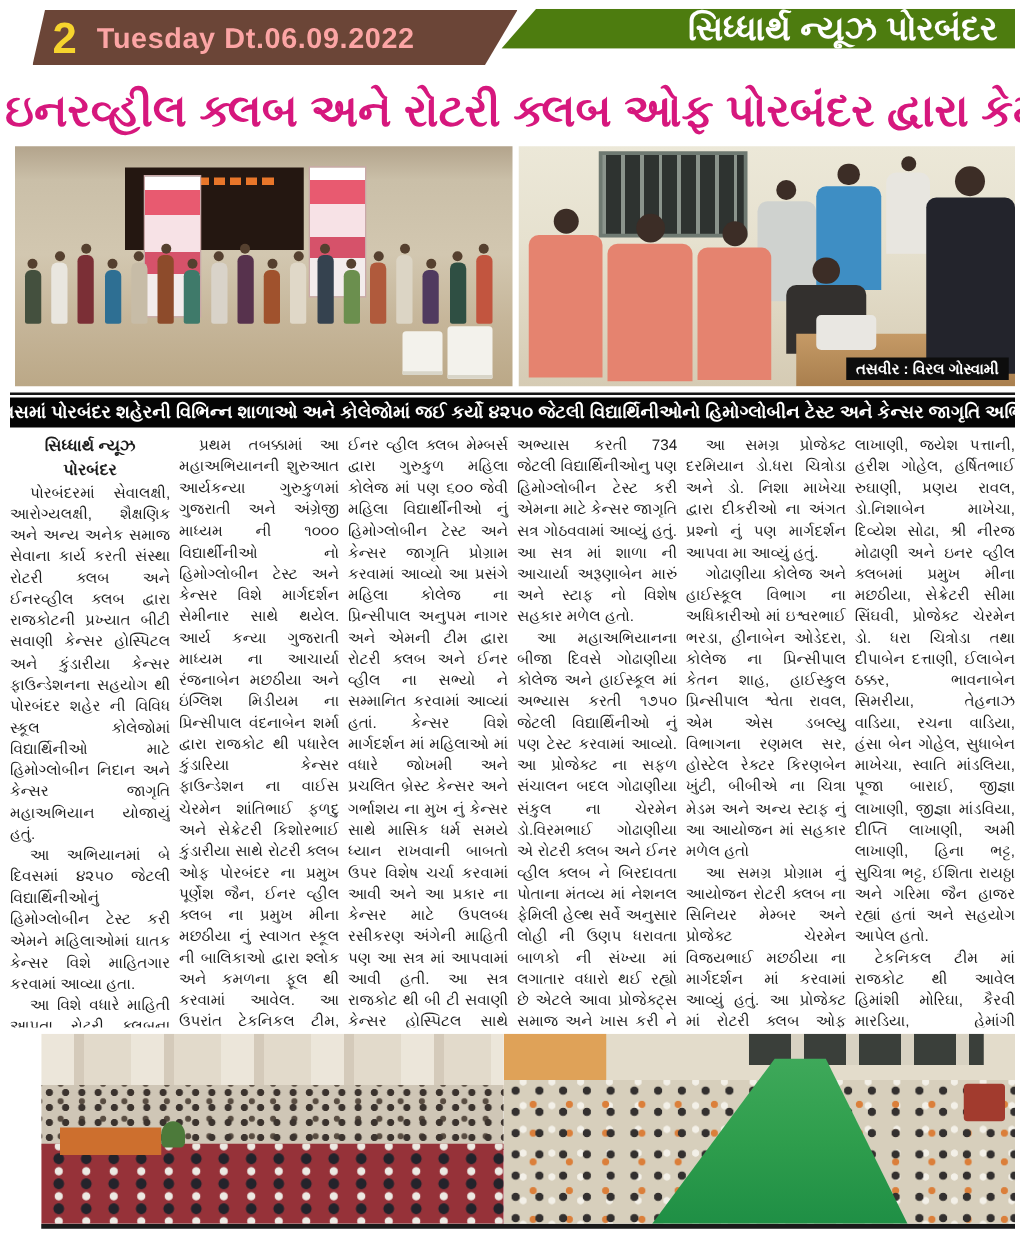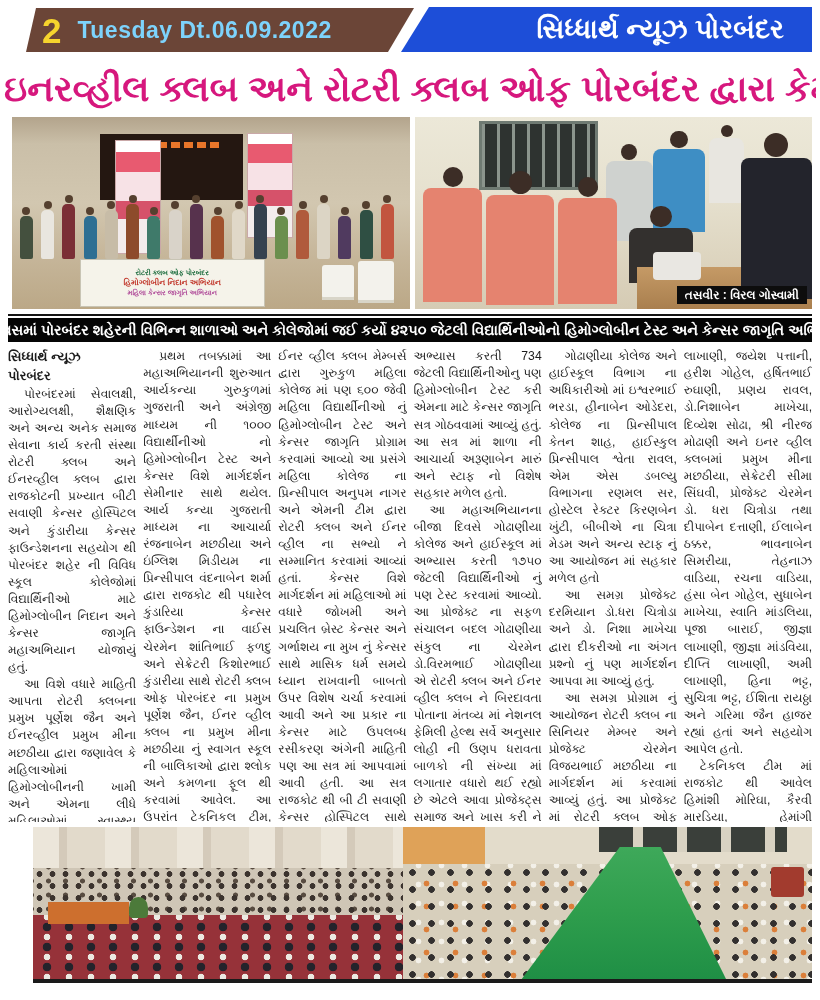--- a/index.html
+++ b/index.html
@@ -8,25 +8,25 @@
     font-family:"Liberation Sans","DejaVu Sans",sans-serif;
   }
   
   .masthead{position:relative;height:52px;margin-top:5px;}
   .mast-left{
     position:absolute;left:26px;top:3px;width:388px;height:44px;background:#6b4537;
     clip-path:polygon(10px 0,100% 0,calc(100% - 26px) 100%,0 100%);
     display:flex;align-items:center;gap:16px;padding-left:16px;box-sizing:border-box;
   }
   .page-num{font-size:35px;font-weight:bold;color:#f6d42d;line-height:1;}
-  .date-label{font-size:23px;font-weight:bold;color:#7dd3fc;letter-spacing:.5px;white-space:nowrap;}
+  .date-label{font-size:23px;font-weight:bold;color:#fca5a5;letter-spacing:.5px;white-space:nowrap;}
   .mast-right{
-    position:absolute;left:401px;top:2px;width:411px;height:45px;background:#1d4ed8;
+    position:absolute;left:401px;top:2px;width:411px;height:32px;background:#4d7c0f;
     clip-path:polygon(28px 0,100% 0,100% 100%,0 100%);
-    display:flex;align-items:center;justify-content:flex-end;padding-right:28px;box-sizing:border-box;
+    display:flex;align-items:center;justify-content:flex-end;padding-right:14px;box-sizing:border-box;
   }
   .mast-title{font-size:27px;font-weight:bold;color:#ffffff;white-space:nowrap;}
   
   .headline{
     margin:6px 4px 2px;text-align:center;color:#d6177d;font-weight:800;font-size:36px;
     line-height:1.45;white-space:nowrap;overflow:hidden;
   }
   
   .top-photos{display:flex;gap:5px;margin:2px 8px 0 12px;height:192px;}
   .photo{position:relative;overflow:hidden;}
@@ -89,21 +89,21 @@
   .rule{height:2px;background:#151515;margin:5px 8px 0;}
   .subhead{
     margin:2px 8px 0;background:#050505;color:#ffffff;height:24px;
     display:flex;align-items:center;justify-content:center;
     font-size:14.5px;font-weight:bold;white-space:nowrap;overflow:hidden;
   }
   
   .body-cols{display:flex;gap:7px;margin:6px 8px 0;height:474px;overflow:hidden;}
   .col{flex:1 1 0;min-width:0;font-size:12.2px;line-height:1.4;color:#1c1c1c;
     text-align:justify;overflow:hidden;}
-  .byline{text-align:left;font-weight:bold;font-size:13px;line-height:1.45;}
+  .byline{text-align:center;font-weight:bold;font-size:13px;line-height:1.45;}
   .para{margin:0;}
   .para.ind{text-indent:16px;}
   
   .bottom-photos{display:flex;margin:5px 8px 0 33px;height:152px;border-bottom:4px solid #1a1a1a;}
   .bp{position:relative;overflow:hidden;}
   .bp-left{width:370px;flex:none;}
   .bp-right{flex:1;}
   .layer{position:absolute;left:0;right:0;}
   .bpl-wall{top:0;height:32%;
     background:repeating-linear-gradient(90deg,#ece6da 0 26px,#d4caba 26px 34px,#e2dacb 34px 72px);}
@@ -219,25 +219,20 @@
         </div>
         <div class="fig" style="height: 58px;">
           <div class="fig-head"></div>
           <div class="fig-body" style="background: rgb(47, 79, 67);"></div>
         </div>
         <div class="fig" style="height: 64px;">
           <div class="fig-head"></div>
           <div class="fig-body" style="background: rgb(194, 85, 63);"></div>
         </div>
       </div>
-    <div class="front-banner">
-      <span class="fb-line1">રોટરી ક્લબ ઓફ પોરબંદર</span>
-      <span class="fb-line2">હિમોગ્લોબીન નિદાન અભિયાન</span>
-      <span class="fb-line3">મહિલા કેન્સર જાગૃતિ અભિયાન</span>
-    </div>
     <div class="chair chair1"></div>
     <div class="chair chair2"></div>
   </div>
   <div class="photo tp-right">
     <div class="window">
         <div class="window-inner"></div>
       </div>
     <div class="person p-grey">
         <div class="ph"></div>
         <div class="pb"></div>
@@ -277,35 +272,36 @@
 </div>
 
 <div class="rule"></div>
 <div class="subhead">બે દિવસમાં પોરબંદર શહેરની વિભિન્ન શાળાઓ અને કોલેજોમાં જઈ કર્યો ૪૨૫૦ જેટલી વિદ્યાર્થિનીઓનો હિમોગ્લોબીન ટેસ્ટ અને કેન્સર જાગૃતિ અભિયાન</div>
 
 <div class="body-cols">
   <div class="col">
     <div class="byline">સિધ્ધાર્થ ન્યૂઝ</div>
     <div class="byline">પોરબંદર</div>
   <p class="para ind">પોરબંદરમાં સેવાલક્ષી, આરોગ્યલક્ષી, શૈક્ષણિક અને અન્ય અનેક સમાજ સેવાના કાર્ય કરતી સંસ્થા રોટરી ક્લબ અને ઈનરવ્હીલ ક્લબ દ્વારા રાજકોટની પ્રખ્યાત બીટી સવાણી કેન્સર હોસ્પિટલ અને કુંડારીયા કેન્સર ફાઉન્ડેશનના સહયોગ થી પોરબંદર શહેર ની વિવિધ સ્કૂલ કોલેજોમાં વિદ્યાર્થિનીઓ માટે હિમોગ્લોબીન નિદાન અને કેન્સર જાગૃતિ મહાઅભિયાન યોજાયું હતું.</p>
+      <p class="para ind">આ અભિયાનમાં બે દિવસમાં ૪૨૫૦ જેટલી વિદ્યાર્થિનીઓનું હિમોગ્લોબીન ટેસ્ટ કરી એમને મહિલાઓમાં ઘાતક કેન્સર વિશે માહિતગાર કરવામાં આવ્યા હતા.</p>
       <p class="para ind">આ વિશે વધારે માહિતી આપતા રોટરી ક્લબના પ્રમુખ પૂર્ણેશ જૈન અને ઈનરવ્હીલ પ્રમુખ મીના મછઠીયા દ્વારા જણાવેલ કે મહિલાઓમાં હિમોગ્લોબીનની ખામી અને એમના લીધે મહિલાઓમાં સ્વાસ્થ્ય સંબંધિત તકલીફ જોતા આ પ્રોજેક્ટ નું આયોજન કરેલ હતું. આ પ્રોજેક્ટ અંતર્ગત વધારેમાં વધારે મહિલાઓમાં હિમોગ્લોબીન ટેસ્ટ</p>
     </div>
   <div class="col">
       <p class="para ind">પ્રથમ તબક્કામાં આ મહાઅભિયાનની શુરુઆત આર્યકન્યા ગુરુકુળમાં ગુજરાતી અને અંગ્રેજી માધ્યમ ની ૧૦૦૦ વિદ્યાર્થીનીઓ નો હિમોગ્લોબીન ટેસ્ટ અને કેન્સર વિશે માર્ગદર્શન સેમીનાર સાથે થયેલ. આર્ય કન્યા ગુજરાતી માધ્યમ ના આચાર્યા રંજનાબેન મછઠીયા અને ઇંગ્લિશ મિડીયમ ના પ્રિન્સીપાલ વંદનાબેન શર્મા દ્વારા રાજકોટ થી પધારેલ કુંડારિયા કેન્સર ફાઉન્ડેશન ના વાઈસ ચેરમેન શાંતિભાઈ ફળદુ અને સેક્રેટરી કિશોરભાઈ કુંડારીયા સાથે રોટરી ક્લબ ઓફ પોરબંદર ના પ્રમુખ પૂર્ણેશ જૈન, ઈનર વ્હીલ ક્લબ ના પ્રમુખ મીના મછઠીયા નું સ્વાગત સ્કૂલ ની બાલિકાઓ દ્વારા શ્લોક અને કમળના ફૂલ થી કરવામાં આવેલ. આ ઉપરાંત ટેકનિકલ ટીમ, રોટરી ક્લબ અને</p>
     </div>
   <div class="col">
       <p class="para">ઈનર વ્હીલ ક્લબ મેમ્બર્સ દ્વારા ગુરુકુળ મહિલા કોલેજ માં પણ ૬૦૦ જેવી મહિલા વિદ્યાર્થીનીઓ નું હિમોગ્લોબીન ટેસ્ટ અને કેન્સર જાગૃતિ પ્રોગ્રામ કરવામાં આવ્યો આ પ્રસંગે મહિલા કોલેજ ના પ્રિન્સીપાલ અનુપમ નાગર અને એમની ટીમ દ્વારા રોટરી ક્લબ અને ઈનર વ્હીલ ના સભ્યો ને સમ્માનિત કરવામાં આવ્યાં હતાં. કેન્સર વિશે માર્ગદર્શન માં મહિલાઓ માં વધારે જોખમી અને પ્રચલિત બ્રેસ્ટ કેન્સર અને ગર્ભાશય ના મુખ નું કેન્સર સાથે માસિક ધર્મ સમયે ધ્યાન રાખવાની બાબતો ઉપર વિશેષ ચર્ચા કરવામાં આવી અને આ પ્રકાર ના કેન્સર માટે ઉપલબ્ધ રસીકરણ અંગેની માહિતી પણ આ સત્ર માં આપવામાં આવી હતી. આ સત્ર રાજકોટ થી બી ટી સવાણી કેન્સર હોસ્પિટલ સાથે જોડાયેલ નિષ્ણાતો દ્વારા લેવામાં આવ્યુ હતું. આ સમગ્ર પ્રોજેક્ટ દરમિયાન હિમોગ્લોબીન ટેસ્ટ કરી બધી બાલિકાઓ ને ફ્રી આયર્ન ટેબલેટ પણ આપવામાં આવેલ હતી.</p>
     </div>
   <div class="col">
       <p class="para">અભ્યાસ કરતી 734 જેટલી વિદ્યાર્થિનીઓનુ પણ હિમોગ્લોબીન ટેસ્ટ કરી એમના માટે કેન્સર જાગૃતિ સત્ર ગોઠવવામાં આવ્યું હતું. આ સત્ર માં શાળા ની આચાર્યા અરૂણાબેન મારું અને સ્ટાફ નો વિશેષ સહકાર મળેલ હતો.</p>
       <p class="para ind">આ મહાઅભિયાનના બીજા દિવસે ગોઢાણીયા કોલેજ અને હાઈસ્કૂલ માં અભ્યાસ કરતી ૧૭૫૦ જેટલી વિદ્યાર્થિનીઓ નું પણ ટેસ્ટ કરવામાં આવ્યો. આ પ્રોજેક્ટ ના સફળ સંચાલન બદલ ગોઢાણીયા સંકુલ ના ચેરમેન ડો.વિરમભાઈ ગોઢાણીયા એ રોટરી ક્લબ અને ઈનર વ્હીલ ક્લબ ને બિરદાવતા પોતાના મંતવ્ય માં નેશનલ ફેમિલી હેલ્થ સર્વે અનુસાર લોહી ની ઉણપ ધરાવતા બાળકો ની સંખ્યા માં લગાતાર વધારો થઈ રહ્યો છે એટલે આવા પ્રોજેક્ટ્સ સમાજ અને ખાસ કરી ને મહિલાઓ અને દીકરીઓ માટે વરદાન સ્વરૂપે છે એવું જણાવ્યું હતું. આ કાર્ય બદલ ડો. વિરમભાઈ ગોઢાણીયા તરફ થી રોટરી ક્લબ ને પૂર્ણ સહકાર આપતા કોલેજ ની દીકરીઓ માટે સરળ રીતે ટેસ્ટ ની અને કેન્સર જાગૃતિ માટે વ્યવસ્થા કરવા સ્ટાફ ને સૂચન કર્યું હતું.</p>
     </div>
   <div class="col">
+      <p class="para ind">આ સમગ્ર પ્રોજેક્ટ દરમિયાન ડો.ધરા ચિત્રોડા અને ડો. નિશા માખેચા દ્વારા દીકરીઓ ના અંગત પ્રશ્નો નું પણ માર્ગદર્શન આપવા મા આવ્યું હતું.</p>
       <p class="para ind">ગોઢાણીયા કોલેજ અને હાઈસ્કૂલ વિભાગ ના અધિકારીઓ માં ઇશ્વરભાઈ ભરડા, હીનાબેન ઓડેદરા, કોલેજ ના પ્રિન્સીપાલ કેતન શાહ, હાઈસ્કુલ પ્રિન્સીપાલ શ્વેતા રાવલ, એમ એસ ડબલ્યુ વિભાગના રણમલ સર, હોસ્ટેલ રેક્ટર કિરણબેન ખુંટી, બીબીએ ના ચિત્રા મેડમ અને અન્ય સ્ટાફ નું આ આયોજન માં સહકાર મળેલ હતો</p>
-      <p class="para ind">આ સમગ્ર પ્રોજેક્ટ દરમિયાન ડો.ધરા ચિત્રોડા અને ડો. નિશા માખેચા દ્વારા દીકરીઓ ના અંગત પ્રશ્નો નું પણ માર્ગદર્શન આપવા મા આવ્યું હતું.</p>
       <p class="para ind">આ સમગ્ર પ્રોગ્રામ નું આયોજન રોટરી ક્લબ ના સિનિયર મેમ્બર અને પ્રોજેક્ટ ચેરમેન વિજયભાઈ મછઠીયા ના માર્ગદર્શન માં કરવામાં આવ્યું હતું. આ પ્રોજેક્ટ માં રોટરી ક્લબ ઓફ પોરબંદર ના પ્રમુખ પૂર્ણેશ જૈન, આસિસ્ટન્ટ ગવર્નર અનિલ રાજ સિંઘવી, સેક્રેટરી તુષાર લાખાણી, ઉપપ્રમુખ અનિલ માંડલિયા, પ્રોજેક્ટ ચેરમેન ડોક્ટર કૌશિક પરમાર અને અન્ય સભ્યો માં રોહિત લાખાણી, જયેશ ભટ્ટ, શ્રી પ્રિતેશ</p>
     </div>
   <div class="col">
       <p class="para">લાખાણી, જયેશ પત્તાની, હરીશ ગોહેલ, હર્ષિતભાઈ રુઘાણી, પ્રણય રાવલ, ડો.નિશાબેન માખેચા, દિવ્યેશ સોઢા, શ્રી નીરજ મોઢાણી અને ઇનર વ્હીલ ક્લબમાં પ્રમુખ મીના મછઠીયા, સેક્રેટરી સીમા સિંઘવી, પ્રોજેક્ટ ચેરમેન ડો. ધરા ચિત્રોડા તથા દીપાબેન દત્તાણી, ઈલાબેન ઠક્કર, ભાવનાબેન સિમરીયા, તેહનાઝ વાડિયા, રચના વાડિયા, હંસા બેન ગોહેલ, સુધાબેન માખેચા, સ્વાતિ માંડલિયા, પૂજા બારાઈ, જીજ્ઞા લાખાણી, જીજ્ઞા માંડવિયા, દીપ્તિ લાખાણી, અમી લાખાણી, હિના ભટ્ટ, સુચિત્રા ભટ્ટ, ઈશિતા રાયઠ્ઠા અને ગરિમા જૈન હાજર રહ્યાં હતાં અને સહયોગ આપેલ હતો.</p>
       <p class="para ind">ટેકનિકલ ટીમ માં રાજકોટ થી આવેલ હિમાંશી મોરિઘા, કૈરવી મારડિયા, હેમાંગી પાનસુરીયા, હિનેશ્વરી કંકાડિયા, પ્રીન્સી અકબરી અને પ્રિયા ભૂત અને આશા હોસ્પિટલ ના મેહુલ પરમાર, રાજુ મોઢવાડીયા, અલ્ફાઝભાઈ અને કેતન અપારનાથ તથા અમોન ગોઢાણીયાનો વિશેષ સહયોગ પ્રાપ્ત થયેલ હતો.</p>
     </div>
 </div>
 
 <div class="bottom-photos">
   <div class="bp bp-left">

